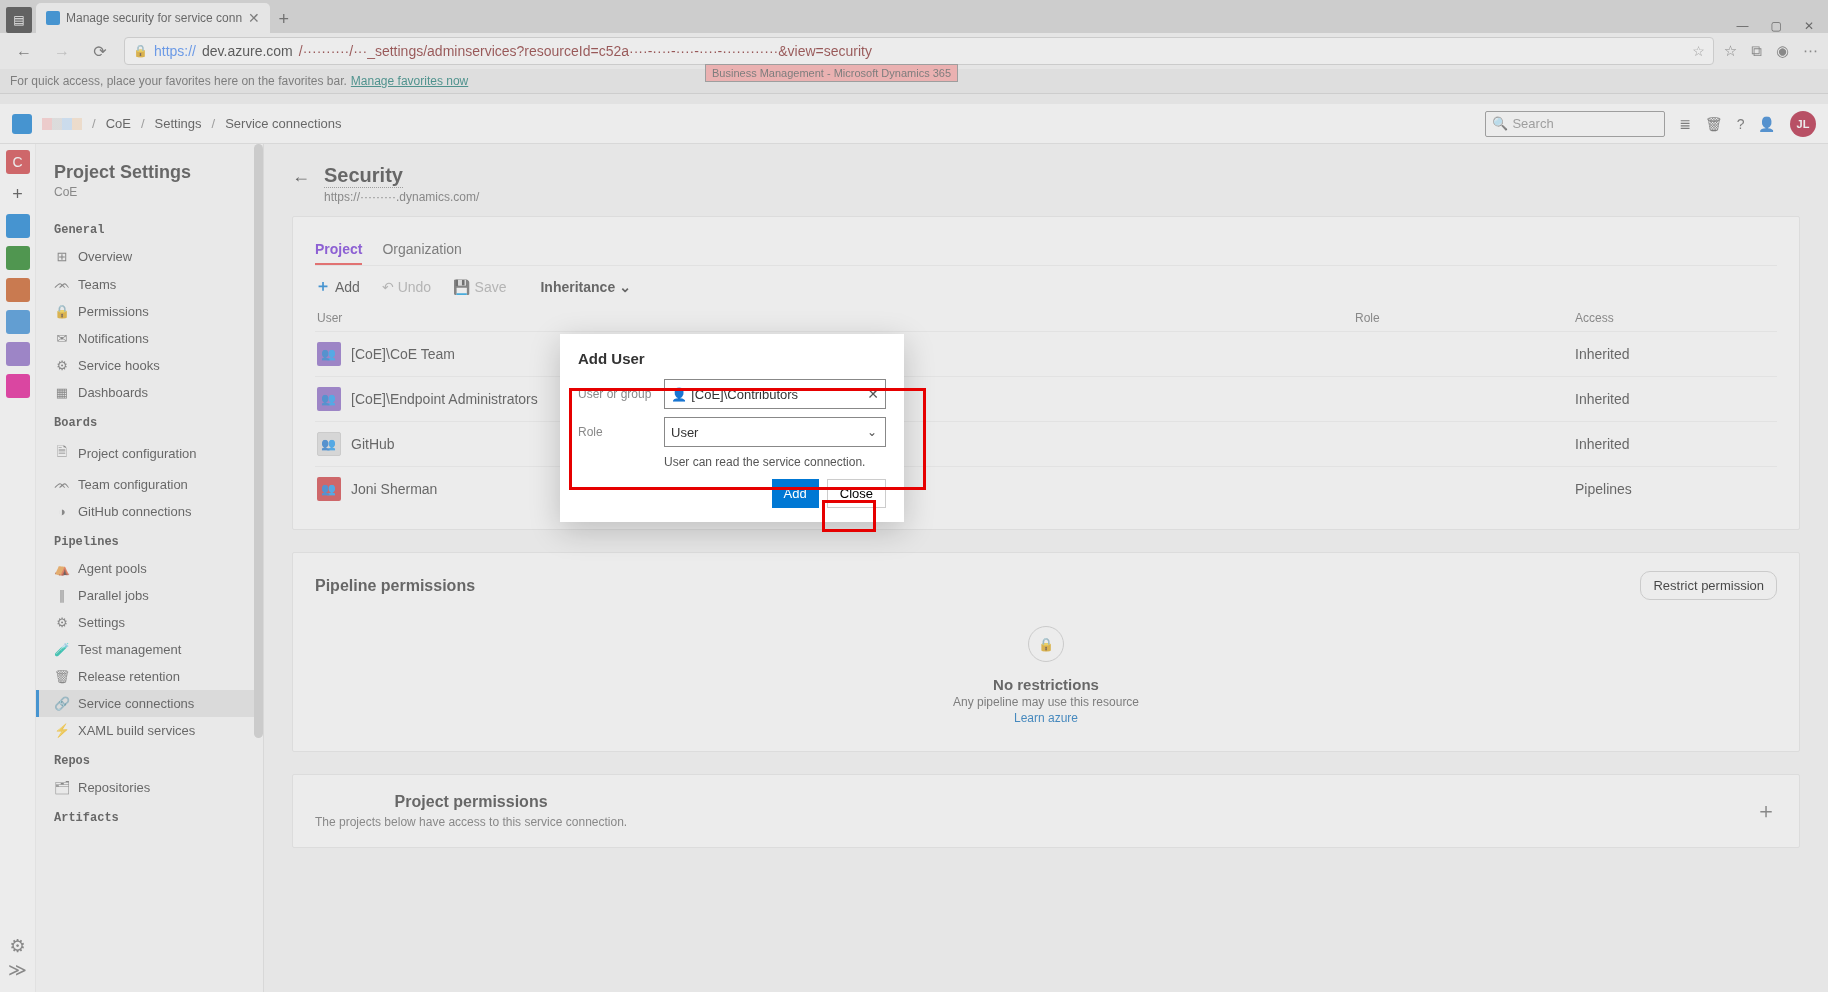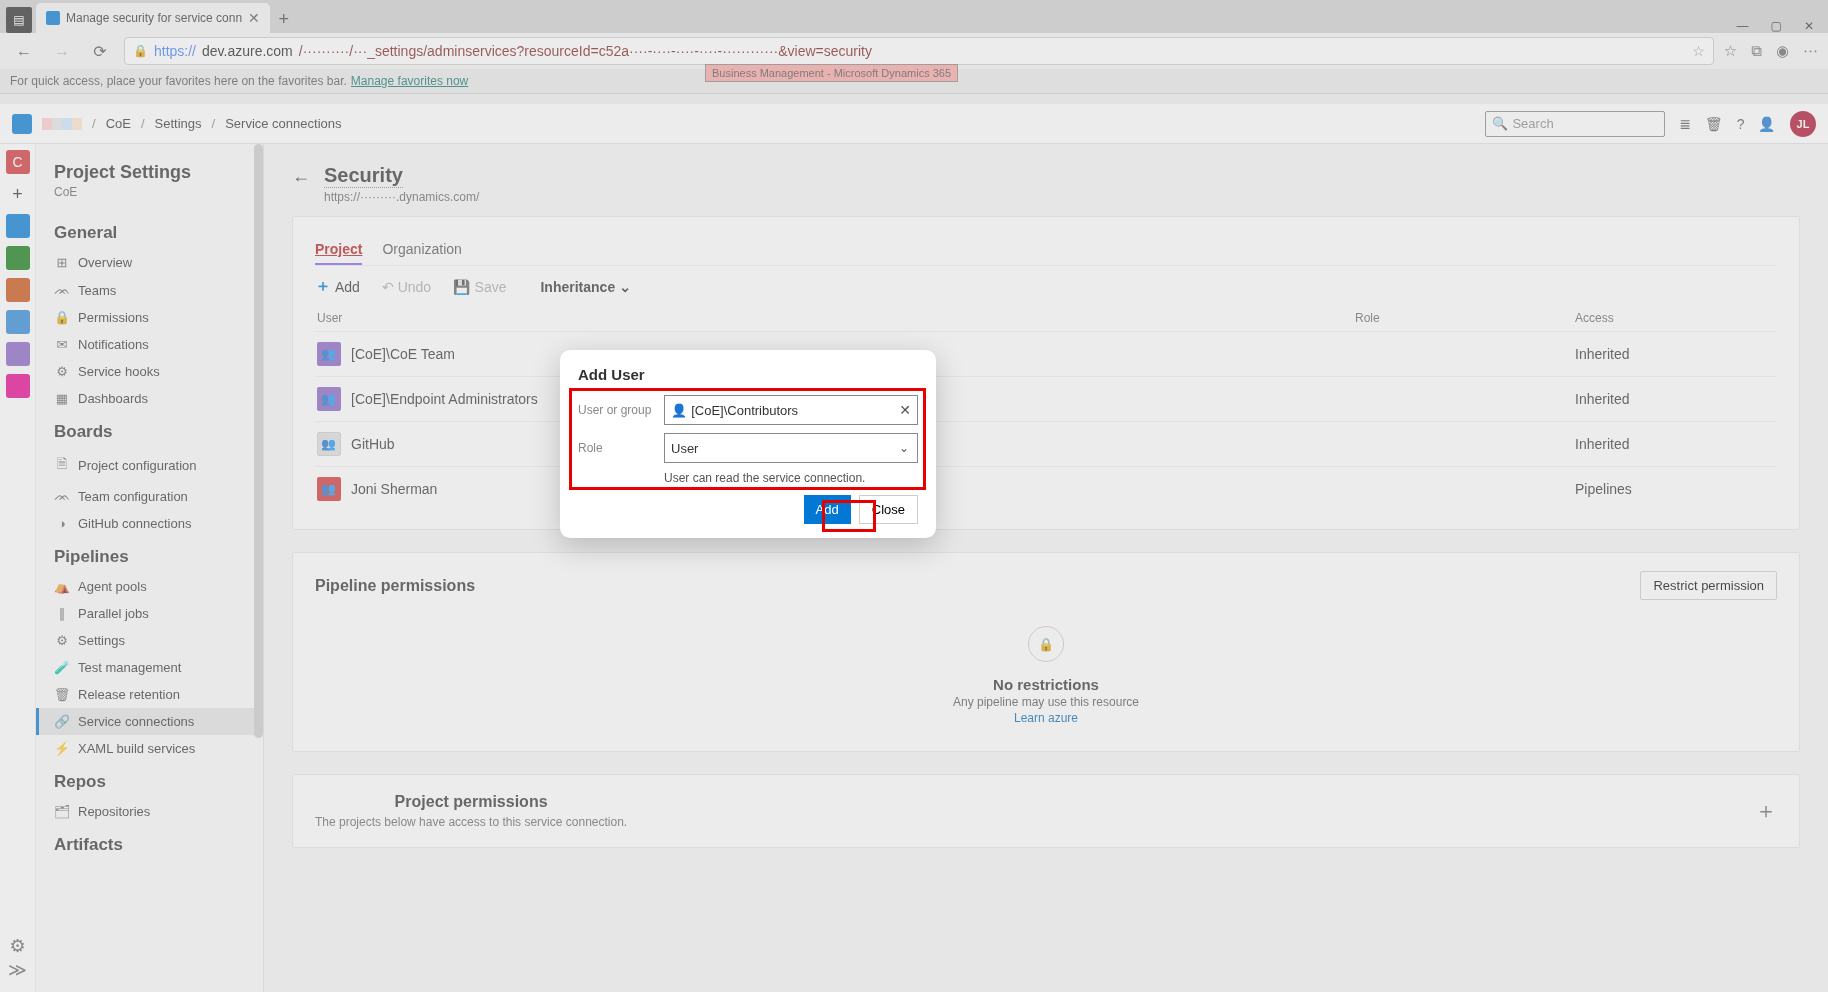--- a/index.html
+++ b/index.html
@@ -50,61 +50,61 @@
     .rail-item.purple { background:#8661c5; }
     .rail-item.pink { background:#e3008c; }
     .rail-plus { width:24px; height:24px; display:flex; align-items:center; justify-content:center; color:#333; font-size:18px; }
     .rail-bottom { margin-top:auto; margin-bottom:10px; }
 
     .side-panel { width:228px; border-right:1px solid #e0e0e0; background:#fbfbfb; padding:18px 0; overflow-y:auto; position:relative; }
     .side-panel::-webkit-scrollbar { width:10px; }
     .side-scroll-hint { position:absolute; right:0; top:0; width:9px; height:70%; background:#ccc; border-radius:5px; }
     .sp-title { font-size:18px; font-weight:600; padding:0 18px; }
     .sp-sub { font-size:12px; color:#666; padding:2px 18px 14px; }
-    .sp-heading { font-size:17px; font-weight:600; padding:10px 18px 6px; }
+    .sp-heading { font-size:12px; font-weight:600; padding:10px 18px 6px;font-family:Liberation Mono, monospace; }
     .sp-item { display:flex; align-items:center; gap:8px; padding:6px 18px; font-size:13px; color:#333; }
     .sp-item.active { background:#e4e4e4; box-shadow: inset 3px 0 #0078d4; }
     .sp-icon { width:16px; text-align:center; color:#666; font-size:13px; }
 
     .main { flex:1; background:#f6f6f6; padding:20px 28px; overflow-y:auto; position:relative; }
     .page-hd { display:flex; align-items:flex-start; gap:14px; margin-bottom:12px; }
     .back-arrow { font-size:18px; color:#333; padding-top:2px; }
     .page-title { font-size:20px; font-weight:600; border-bottom:1px dotted #888; display:inline-block; }
     .page-sub { font-size:12px; color:#666; margin-top:2px; }
 
     .card { background:#fff; border:1px solid #e6e6e6; border-radius:2px; margin-bottom:22px; padding:18px 22px; }
     .card h2 { font-size:16px; font-weight:600; margin-bottom:16px; }
     .tabs { display:flex; gap:20px; font-size:14px; border-bottom:1px solid #eee; margin-bottom:10px; }
     .tabs .t { padding:6px 0; color:#555; }
-    .tabs .t.active { color:#b91c1c; font-weight:600; border-bottom:2px solid #8b5cf6;text-decoration:underline; }
+    .tabs .t.active { color:#6d28d9; font-weight:600; border-bottom:2px solid #ef4444; }
     .toolbar { display:flex; align-items:center; gap:22px; font-size:14px; margin:8px 0; }
     .tb-btn { display:flex; align-items:center; gap:4px; color:#333; }
     .tb-btn.disabled { color:#aaa; }
     .tb-plus { color:#0078d4; font-size:16px; font-weight:600; }
     .columns { display:grid; grid-template-columns: 1fr 220px 200px; font-size:12px; color:#666; padding:6px 2px; }
     .row { display:grid; grid-template-columns: 1fr 220px 200px; align-items:center; padding:10px 2px; border-top:1px solid #f0f0f0; font-size:14px; }
     .row .u { display:flex; align-items:center; gap:10px; }
     .uava { width:24px; height:24px; border-radius:2px; display:flex; align-items:center; justify-content:center; color:#fff; font-size:12px; }
     .uava.purple { background:#8661c5; }
     .uava.grey { background:#ddd; border:1px solid #ccc; }
     .uava.red { background:#d13438; }
     .pill-btn { background:#fff; border:1px solid #ccc; border-radius:2px; padding:6px 12px; font-size:13px; }
     .card-hd-flex { display:flex; align-items:center; }
     .card-hd-flex h2 { margin:0;text-align:center; }
-    .card-hd-flex .pill-btn, .card-hd-flex .plus-circle { margin-left:auto; }
+    .card-hd-flex .pill-btn, .card-hd-flex .plus-circle { margin-left:auto;border-radius:10px; }
     .plus-circle { font-size:22px; color:#666; }
 
     .empty-state { text-align:center; padding:26px 0 8px; }
     .lock-circle { width:36px; height:36px; border:1px solid #ccc; border-radius:50%; display:inline-flex; align-items:center; justify-content:center; color:#666; margin-bottom:8px; }
     .es-title { font-size:15px; font-weight:600; margin:6px 0 2px; }
     .es-sub { font-size:12px; color:#555; }
     .es-link { font-size:12px; color:#0067b8; text-decoration:none; display:inline-block; margin-top:2px; }
 
     
-    .modal { position:absolute; left:560px; top:350px; width:376px; background:#fff; box-shadow:0 8px 30px rgba(0,0,0,.2); z-index:200;border-radius:10px; }
+    .modal { position:absolute; left:560px; top:334px; width:344px; background:#fff; box-shadow:0 8px 30px rgba(0,0,0,.2); z-index:200; }
     .modal-inner { padding:16px 18px 14px; }
     .modal h3 { font-size:15px; font-weight:600; margin-bottom:12px; }
     .form-row { display:grid; grid-template-columns: 80px 1fr; align-items:center; gap:6px; margin-bottom:8px; font-size:12px; color:#888; }
     .input-like { border:1px solid #888; height:30px; display:flex; align-items:center; padding:0 6px; gap:4px; font-size:13px; color:#333; position:relative; }
     .input-like .x { position:absolute; right:6px; color:#555; font-size:14px; }
     .chev { position:absolute; right:8px; color:#555; font-size:12px; }
     .hint { grid-column:2; font-size:12px; color:#555; }
     .modal-actions { display:flex; gap:8px; justify-content:flex-end; margin-top:10px; }
     .btn-primary { background:#0078d4; color:#fff; border:none; padding:6px 12px; font-size:13px; }
     .btn-secondary { background:#fff; border:1px solid #ccc; padding:6px 12px; font-size:13px; }

